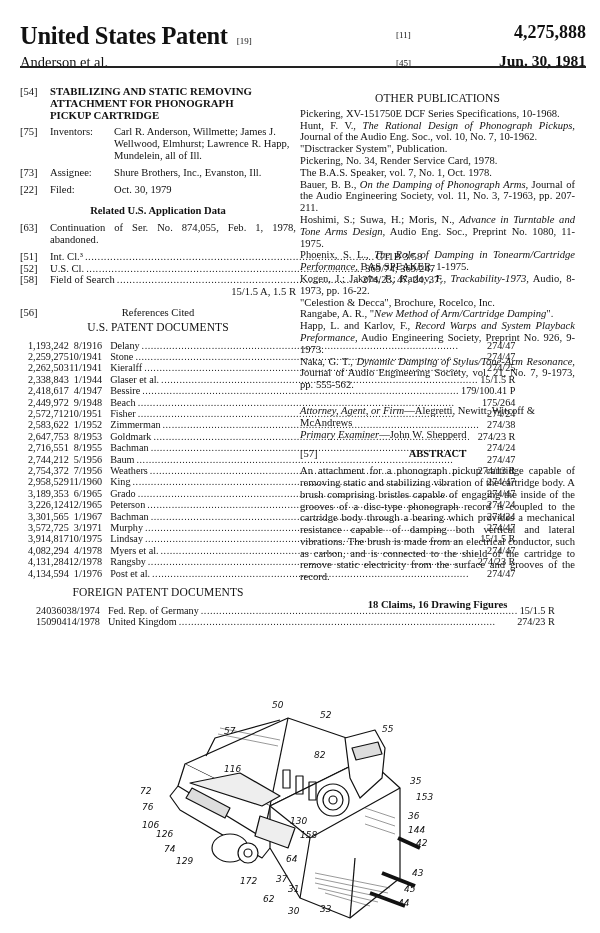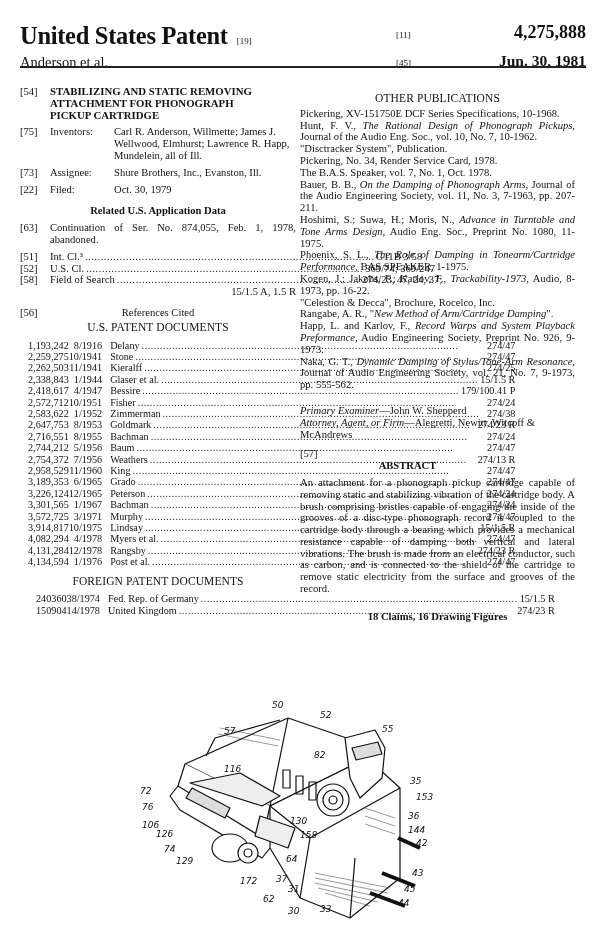--- a/index.html
+++ b/index.html
@@ -43,21 +43,21 @@
     table.refs { border-collapse: collapse; margin-left: 8px; width: 262px; font-size: 10.2px; line-height: 11.4px; }
     table.refs td { padding: 0; white-space: nowrap; }
     td.pn { width: 52px; }
     td.dt { width: 44px; text-align: right; padding-right: 8px !important; }
     td.nm { }
     .nm-wrap { display: flex; }
 
     .pub { text-align: justify; margin: 0; }
     .pub p { margin: 0; text-indent: 0; }
     .examiner p { margin: 0; }
-    .abstract-head { display: flex; margin: 8px 0 5px 0; flex-direction: column; }
+    .abstract-head { display: flex; margin: 8px 0 5px 0; }
     .abstract-head .code { width: 60px; }
     .abstract-head .t { font-weight: bold; flex: 1; text-align: center; padding-right: 60px; }
     .abstract { text-align: justify; margin: 0; }
     .claims { font-weight: bold; text-align: center; margin-top: 16px; }
 
     .drawing { position: absolute; left: 120px; top: 688px; width: 360px; height: 245px; }
     .lbl { font-family: "DejaVu Sans", sans-serif; font-style: italic; font-size: 9px; fill: #111; }
   </style>
 </head>
 <body>
@@ -201,20 +201,31 @@
           <td class="dt">4/1947</td>
           <td class="nm">
             <div class="nm-wrap">
               <span>Bessire</span>
               <span class="dots"></span>
               <span>179/100.41 P</span>
             </div>
           </td>
         </tr>
         <tr>
+          <td class="pn">2,449,972</td>
+          <td class="dt">9/1948</td>
+          <td class="nm">
+            <div class="nm-wrap">
+              <span>Beach</span>
+              <span class="dots"></span>
+              <span>175/264</span>
+            </div>
+          </td>
+        </tr>
+        <tr>
           <td class="pn">2,572,712</td>
           <td class="dt">10/1951</td>
           <td class="nm">
             <div class="nm-wrap">
               <span>Fisher</span>
               <span class="dots"></span>
               <span>274/24</span>
             </div>
           </td>
         </tr>
@@ -416,22 +427,22 @@
       <p><span>Hoshimi, S.; Suwa, H.; Moris, N., </span><span class="i">Advance in Turntable and Tone Arms Design,</span><span> Audio Eng. Soc., Preprint No. 1080, 11-1975.</span></p>
       <p><span>Phoenix, S. L., </span><span class="i">The Role of Damping in Tonearm/Cartridge Performance,</span><span> BAS SPEAKER, 1-1975.</span></p>
       <p><span>Kogen, J.; Jakobs, F.; Karlov, F., </span><span class="i">Trackability-1973,</span><span> Audio, 8-1973, pp. 16-22.</span></p>
       <p><span>"Celestion &amp; Decca", Brochure, Rocelco, Inc.</span><span class="i"></span><span></span></p>
       <p><span>Rangabe, A. R., "</span><span class="i">New Method of Arm/Cartridge Damping</span><span>".</span></p>
       <p><span>Happ, L. and Karlov, F., </span><span class="i">Record Warps and System Playback Preformance,</span><span> Audio Engineering Society, Preprint No. 926, 9-1973.</span></p>
       <p><span>Naka, G. T., </span><span class="i">Dynamic Damping of Stylus/Tone-Arm Resonance,</span><span> Journal of Audio Engineering Society, vol. 21, No. 7, 9-1973, pp. 555-562.</span></p>
     </div>
 
   <div class="examiner" style="margin-top:14px;">
+    <p><span class="i">Attorney, Agent, or Firm</span><span>—Alegretti, Newitt, Witcoff &amp; McAndrews</span></p>
     <p><span class="i">Primary Examiner</span><span>—John W. Shepperd</span></p>
-    <p><span class="i">Attorney, Agent, or Firm</span><span>—Alegretti, Newitt, Witcoff &amp; McAndrews</span></p>
   </div>
 
   <div class="abstract-head">
     <span class="code">[57]</span>
     <span class="t">ABSTRACT</span>
   </div>
   <p class="abstract">An attachment for a phonograph pickup cartridge capable of removing static and stabilizing vibration of the cartridge body. A brush comprising bristles capable of engaging the inside of the grooves of a disc-type phonograph record is coupled to the cartridge body through a bearing which provides a mechanical resistance capable of damping both vertical and lateral vibrations. The brush is made from an electrical conductor, such as carbon, and is connected to the shield of the cartridge to remove static electricity from the surface and grooves of the record.</p>
   <div class="claims">18 Claims, 16 Drawing Figures</div>
 </div>
 

